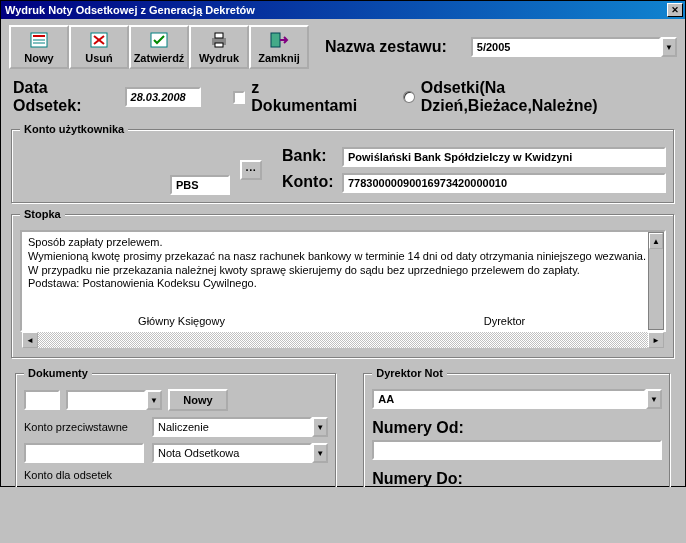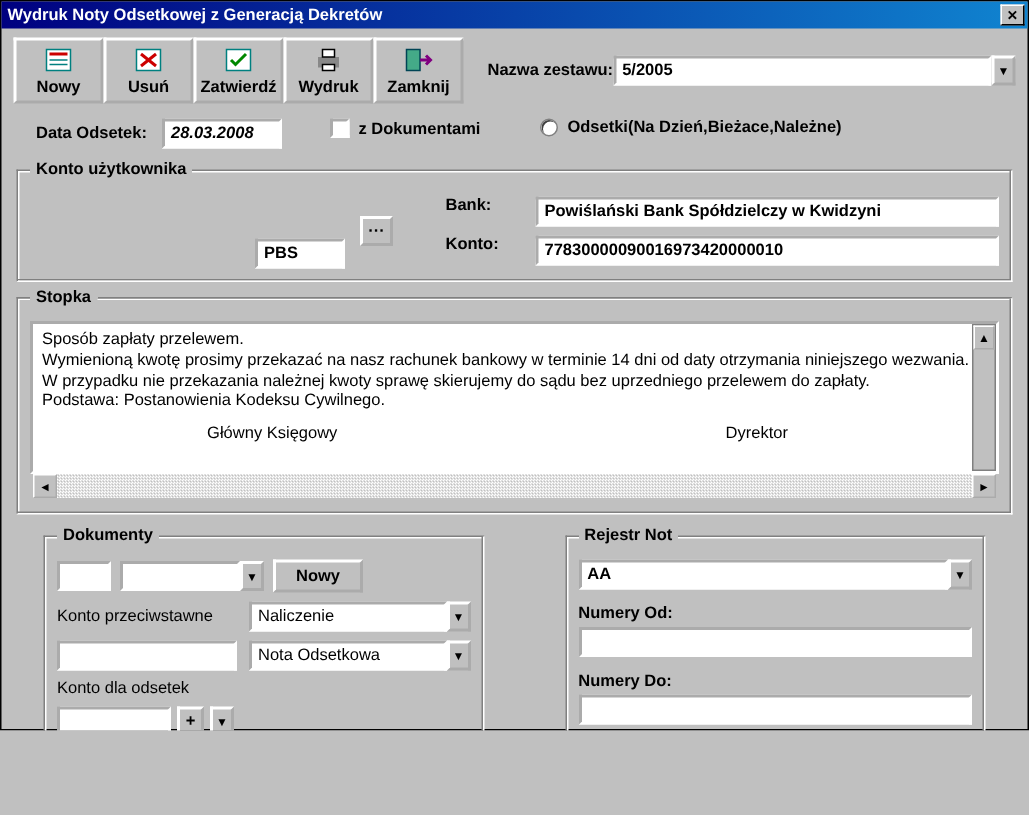--- a/index.html
+++ b/index.html
@@ -4,42 +4,42 @@
 <style>
   * { box-sizing: border-box; margin: 0; padding: 0; }
   body { font-family: "MS Sans Serif", Tahoma, Arial, sans-serif; font-size: 11px; background: #c0c0c0; }
   .window { width: 686px; height: 487px; background: #c0c0c0; position: relative; border: 1px solid #000; }
   .titlebar { height: 18px; background: linear-gradient(to right, #000080, #1084d0); color: #fff; font-weight: bold; display: flex; align-items: center; padding: 0 2px; }
   .titlebar .title { flex: 1; padding-left: 2px; font-size: 11px; }
   .titlebar .close { width: 16px; height: 14px; background: #c0c0c0; border: 1px solid #fff; border-right-color: #000; border-bottom-color: #000; font-size: 9px; font-weight: bold; color: #000; display: flex; align-items: center; justify-content: center; cursor: pointer; }
   .toolbar { display: flex; padding: 6px 8px; gap: 0; align-items: center; }
   .tb-btn { width: 60px; height: 44px; background: #c0c0c0; border: 2px outset #fff; display: flex; flex-direction: column; align-items: center; justify-content: center; gap: 3px; cursor: pointer; font-size: 11px; font-weight: bold; }
   .tb-btn svg { width: 20px; height: 18px; }
-  .lbl { font-size: 11px; font-weight: bold; }
+  .lbl { font-size: 16px; font-weight: bold; }
   .lbl-n { font-size: 11px; }
   .input-sunken { background: #fff; border: 2px inset #fff; padding: 2px 4px; font-size: 11px; height: 20px; }
   .combo { display: flex; }
   .combo .arrow { width: 16px; height: 20px; background: #c0c0c0; border: 2px outset #fff; display: flex; align-items: center; justify-content: center; cursor: pointer; font-size: 8px; }
   .checkbox { width: 13px; height: 13px; background: #fff; border: 2px inset #fff; cursor: pointer; display: inline-block; }
   .radio { width: 12px; height: 12px; border-radius: 50%; background: #fff; border: 1px solid #808080; box-shadow: inset 1px 1px 0 #404040; cursor: pointer; display: inline-flex; align-items: center; justify-content: center; }
   .radio.checked::after { content: ""; width: 4px; height: 4px; background: #000; border-radius: 50%; }
   fieldset { border: 1px solid #808080; border-right-color: #fff; border-bottom-color: #fff; box-shadow: inset -1px -1px 0 #808080, inset 1px 1px 0 #fff; margin: 4px 10px; padding: 10px 8px 8px 8px; position: relative; }
   legend { padding: 0 4px; font-size: 11px; font-weight: bold; background: #c0c0c0; }
   .btn-small { background: #c0c0c0; border: 2px outset #fff; padding: 2px 6px; font-size: 11px; font-weight: bold; cursor: pointer; height: 22px; }
   .stopka-wrap { position: relative; }
   .stopka-text { background: #fff; border: 2px inset #fff; height: 102px; padding: 4px 6px; font-size: 11px; line-height: 1.25; position: relative; overflow: hidden; }
   .scroll-v { position: absolute; right: 2px; top: 2px; bottom: 20px; width: 16px; background: #c0c0c0; border: 1px solid #808080; }
   .scroll-v .sbtn { height: 16px; background: #c0c0c0; border: 1px outset #fff; font-size: 8px; display: flex; align-items: center; justify-content: center; cursor: pointer; }
   .scroll-h { position: absolute; left: 2px; right: 2px; bottom: 2px; height: 16px; background: #c0c0c0; display: flex; }
   .scroll-h .sbtn { width: 16px; background: #c0c0c0; border: 1px outset #fff; font-size: 8px; display: flex; align-items: center; justify-content: center; cursor: pointer; }
   .scroll-h .track { flex: 1; background: repeating-conic-gradient(#c0c0c0 0% 25%, #fff 0% 50%) 50% / 2px 2px; }
-  .sig-row { display: flex; margin-top: 8px; gap: 16px; }
+  .sig-row { display: flex; margin-top: 24px; gap: 16px; }
   .sig-row > div { flex: 1; text-align: center; }
   .lower { display: flex; gap: 6px; padding: 0 4px; }
-  .lower fieldset { flex: 1; margin: 4px 24px; }
+  .lower fieldset { flex: 1; margin: 4px 10px; }
   .dok-grid { display: grid; grid-template-columns: 120px 1fr; gap: 6px 8px; align-items: center; }
   .inline { display: flex; gap: 4px; align-items: center; }
   .dropdown-btn { width: 22px; height: 20px; background: #c0c0c0; border: 2px outset #fff; display: flex; align-items: center; justify-content: center; cursor: pointer; font-weight: bold; font-size: 11px; }
 </style>
 </head>
 <body>
 
 <div class="window">
 
   <div class="titlebar">
@@ -82,27 +82,27 @@
     </div>
     <div class="tb-btn">
       <svg viewBox="0 0 20 18">
           <rect x="2" y="2" width="9" height="14" fill="#4a8" stroke="#045"></rect>
           <path d="M11 9 L18 9 M15 6 L18 9 L15 12" fill="none" stroke="#800080" stroke-width="2"></path>
         </svg>
       <span>Zamknij</span>
     </div>
 
     <span class="lbl" style="margin-left:16px;">Nazwa zestawu:</span>
-    <div class="combo" style="flex:1; margin-left:0;">
+    <div class="combo" style="flex:1; margin-left:24px;">
       <div class="input-sunken" style="flex:1; font-weight:bold;">5/2005</div>
       <div class="arrow">▼</div>
     </div>
   </div>
 
-  <div style="display:flex; padding:4px 23px; gap:20px; align-items:flex-start;">
+  <div style="display:flex; padding:4px 12px; gap:20px; align-items:flex-start;">
     <div style="display:flex; align-items:center; gap:10px;">
       <span class="lbl">Data Odsetek:</span>
       <div class="input-sunken" style="width:80px; font-weight:bold;font-style:italic;">28.03.2008</div>
     </div>
     <div style="display:flex; align-items:center; gap:6px; margin-left:12px;">
       <span class="checkbox"></span>
       <span class="lbl">z Dokumentami</span>
     </div>
     <div style="display:flex; flex-direction:column; gap:6px; margin-left:20px;">
       <div style="display:flex; align-items:center; gap:6px;">
@@ -111,21 +111,21 @@
       </div>
     </div>
   </div>
 
   <fieldset>
     <legend>Konto użytkownika</legend>
     <div style="display:flex; align-items:center; gap:10px;">
       <div style="width:140px;"></div>
       <div class="input-sunken" style="width:60px; font-weight:bold;margin-top:30px;">PBS</div>
       <div class="dropdown-btn">···</div>
-      <div style="display:grid; grid-template-columns:50px 1fr; gap:6px 10px; flex:1; margin-left:25px;">
+      <div style="display:grid; grid-template-columns:50px 1fr; gap:6px 10px; flex:1; margin-left:10px;">
         <span class="lbl">Bank:</span>
         <div class="input-sunken" style="width:100%; font-weight:bold;">Powiślański Bank Spółdzielczy w Kwidzyni</div>
         <span class="lbl">Konto:</span>
         <div class="input-sunken" style="width:100%; font-weight:bold;">77830000090016973420000010</div>
       </div>
     </div>
   </fieldset>
 
   <fieldset>
     <legend>Stopka</legend>
@@ -178,21 +178,21 @@
         <div class="inline">
           <div class="input-sunken" style="width:76px;"></div>
           <div class="dropdown-btn" style="width:18px;">+</div>
           <div class="arrow" style="width:16px;height:20px;background:#c0c0c0;border:2px outset #fff;display:flex;align-items:center;justify-content:center;font-size:8px;">▼</div>
         </div>
         <div></div>
       </div>
     </fieldset>
 
     <fieldset style="flex:1;">
-      <legend>Rejestr Not</legend>
+      <legend>Dyrektor Not</legend>
       <div class="combo" style="margin-bottom:10px;">
         <div class="input-sunken" style="flex:1; font-weight:bold;">AA</div>
         <div class="arrow">▼</div>
       </div>
       <div class="lbl" style="margin-bottom:3px;">Numery Od:</div>
       <div class="input-sunken" style="width:100%; margin-bottom:10px;"></div>
       <div class="lbl" style="margin-bottom:3px;">Numery Do:</div>
       <div class="input-sunken" style="width:100%;"></div>
     </fieldset>
   </div>

